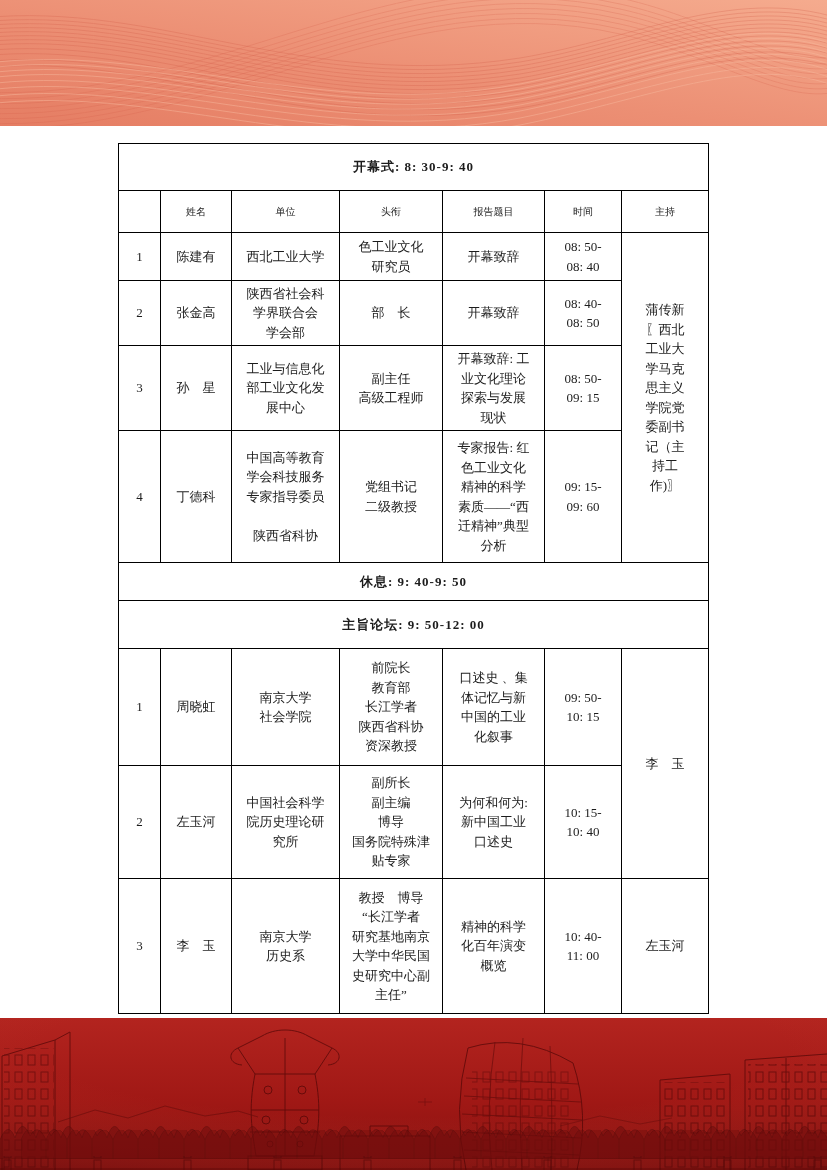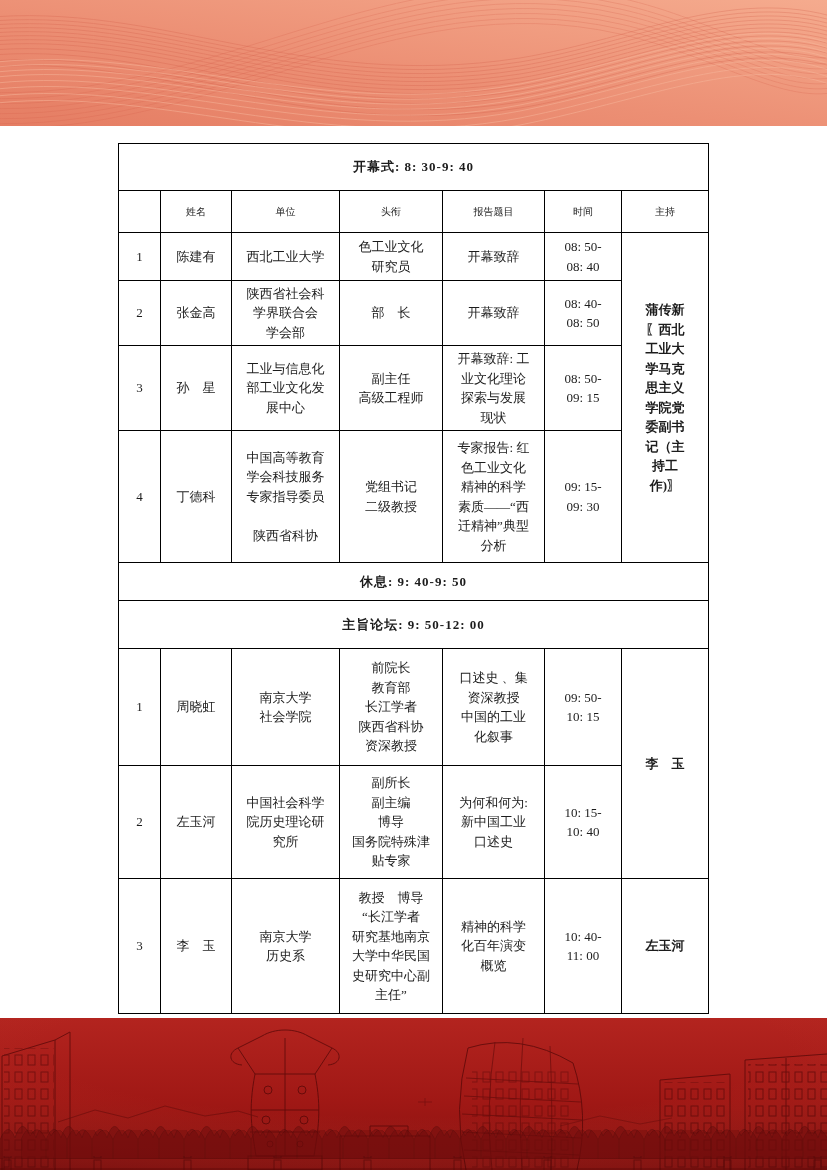--- a/index.html
+++ b/index.html
@@ -12,21 +12,21 @@
   .footer-band{position:absolute;left:0;top:1018px;width:827px;height:152px;}
 
   
   .table-wrap{position:absolute;left:118px;top:143px;width:590px;}
   table.schedule{border-collapse:collapse;table-layout:fixed;width:590px;}
   table.schedule td{border:1px solid #000;text-align:center;vertical-align:middle;
        font-size:13px;line-height:1.5;padding:2px 3px;white-space:pre-line;
        overflow:hidden;}
   td.section-title{font-weight:bold;font-size:16px;white-space:normal;letter-spacing:1px;}
   tr.head-row td{font-size:10px;white-space:normal;}
-  td.host-cell{font-size:13px;font-weight:bold;}
+  td.host-cell{font-size:13px;}
   
   .h47{height:47px}.h42{height:42px}.h48{height:48px}.h65{height:65px}
   .h85{height:85px}.h132{height:132px}.h38{height:38px}.h117{height:117px}
   .h113{height:113px}.h135{height:135px}
 </style>
 </head>
 <body>
 
 <div class="page">
 
@@ -167,21 +167,21 @@
 陕西省科协</td>
         <td>党组书记
 二级教授</td>
         <td>专家报告: 红
 色工业文化
 精神的科学
 素质——“西
 迁精神”典型
 分析</td>
         <td>09: 15-
-09: 30</td>
+09: 60</td>
       </tr>
 
       <tr class="h38">
         <td colspan="7" class="section-title">休息: 9: 40-9: 50</td>
       </tr>
 
       <tr class="h48">
         <td colspan="7" class="section-title">主旨论坛: 9: 50-12: 00</td>
       </tr>
 
@@ -189,21 +189,21 @@
         <td>1</td>
         <td>周晓虹</td>
         <td>南京大学
 社会学院</td>
         <td>前院长
 教育部
 长江学者
 陕西省科协
 资深教授</td>
         <td>口述史 、集
-资深教授
+体记忆与新
 中国的工业
 化叙事</td>
         <td>09: 50-
 10: 15</td>
         <td rowspan="2" class="host-cell">李　玉</td>
       </tr>
 
       <tr class="h113">
         <td>2</td>
         <td>左玉河</td>

